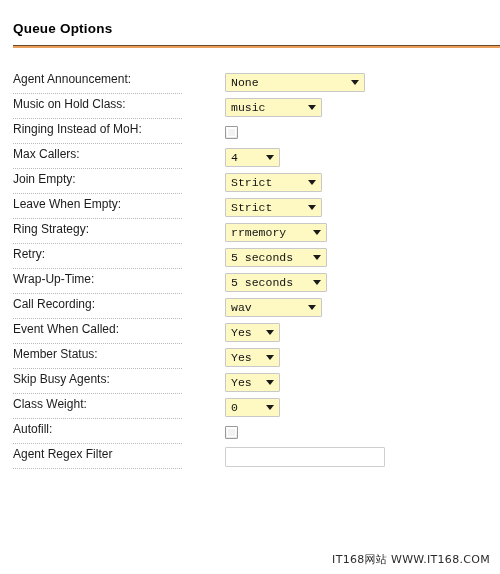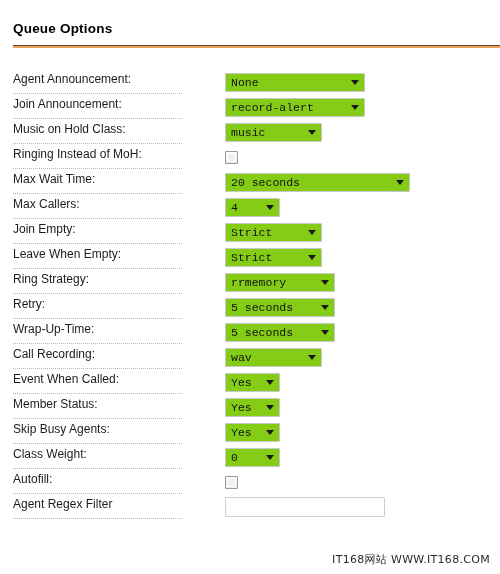--- a/index.html
+++ b/index.html
@@ -75,21 +75,21 @@
     top: 0;
     height: 24px;
     display: flex;
     align-items: center;
   }
 
   
   .select-box {
     position: relative;
     height: 19px;
-    background: #84cc16;
+    background: #fef9c3;
     border: 1px solid #c8c8c8;
     box-sizing: border-box;
     display: flex;
     align-items: center;
     font-family: "Liberation Mono", monospace;
     font-size: 11.5px;
     color: #121212;
     padding-left: 5px;
     padding-right: 18px;
     white-space: nowrap;
@@ -109,21 +109,21 @@
     border-top: 5px solid #1a1a1a;
   }
   .select-label {
     display: block;
     line-height: 17px;
   }
 
   
   .w-sm  { width: 55px; }
   .w-md  { width: 97px; }
-  .w-lg  { width: 110px; }
+  .w-lg  { width: 102px; }
   .w-xl  { width: 140px; }
   .w-xxl { width: 185px; }
 
   
   .checkbox {
     width: 13px;
     height: 13px;
     border: 1px solid #9a9a9a;
     background: linear-gradient(#fdfdfd, #e8e8e8);
     box-sizing: border-box;
@@ -181,53 +181,35 @@
     <div class="form-row">
       <div class="row-label">Agent Announcement:</div>
       <div class="row-control">
         <div class="select-box w-xl">
           <span class="select-label">None</span>
           <span class="caret"></span>
         </div>
       </div>
     </div>
     <div class="form-row">
-      <div class="row-label">Join Announcement:</div>
-      <div class="row-control">
-        <div class="select-box w-xl">
-          <span class="select-label">record-alert</span>
-          <span class="caret"></span>
-        </div>
-      </div>
-    </div>
-    <div class="form-row">
       <div class="row-label">Music on Hold Class:</div>
       <div class="row-control">
         <div class="select-box w-md">
           <span class="select-label">music</span>
           <span class="caret"></span>
         </div>
       </div>
     </div>
     <div class="form-row">
       <div class="row-label">Ringing Instead of MoH:</div>
       <div class="row-control">
         <div class="checkbox"></div>
       </div>
     </div>
     <div class="form-row">
-      <div class="row-label">Max Wait Time:</div>
-      <div class="row-control">
-        <div class="select-box w-xxl">
-          <span class="select-label">20 seconds</span>
-          <span class="caret"></span>
-        </div>
-      </div>
-    </div>
-    <div class="form-row">
       <div class="row-label">Max Callers:</div>
       <div class="row-control">
         <div class="select-box w-sm">
           <span class="select-label">4</span>
           <span class="caret"></span>
         </div>
       </div>
     </div>
     <div class="form-row">
       <div class="row-label">Join Empty:</div>

